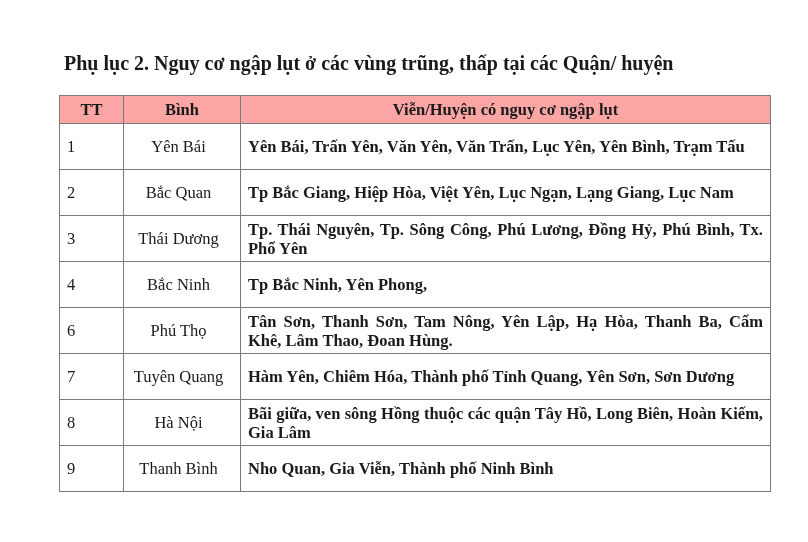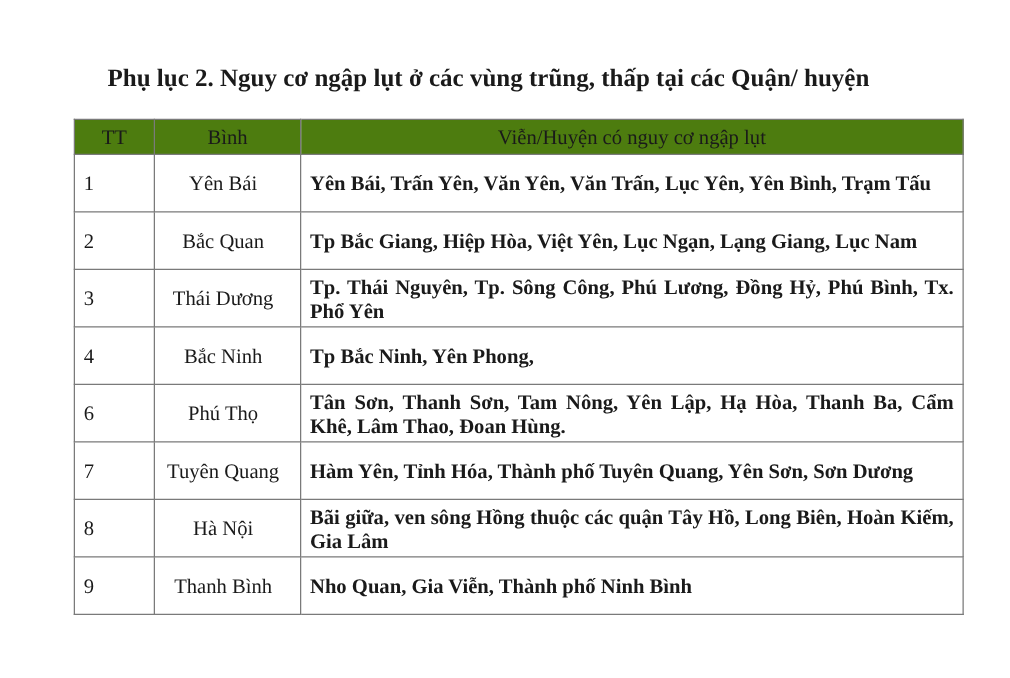--- a/index.html
+++ b/index.html
@@ -10,21 +10,21 @@
     body {
       width: 808px;
       height: 542px;
       position: relative;
       overflow: hidden;
       font-family: "Liberation Serif", "DejaVu Serif", serif;
       color: #1a1a1a;
     }
     .title {
       position: absolute;
-      left: 86px;
+      left: 64px;
       top: 52px;
       font-size: 20px;
       font-weight: bold;
       white-space: nowrap;
       letter-spacing: 0px;
     }
     table.data {
       position: absolute;
       left: 59px;
       top: 95px;
@@ -34,22 +34,22 @@
     }
     table.data th,
     table.data td {
       border: 1.5px solid #7a7a7a;
       font-size: 16.5px;
       line-height: 19px;
       vertical-align: middle;
       padding: 0 7px;
     }
     table.data thead th {
-      background: #4d7c0f;
-      font-weight: normal;
+      background: #fca5a5;
+      font-weight: bold;
       text-align: center;
       height: 27px;
       padding: 0;
     }
     table.data tbody td {
       height: 45px;
     }
     col.c-tt { width: 64px; }
     col.c-tinh { width: 117px; }
     col.c-qh { width: 530px; }
@@ -98,21 +98,21 @@
       <td class="qh">Tp Bắc Ninh, Yên Phong,</td>
     </tr>
     <tr>
       <td class="tt">6</td>
       <td class="tinh center">Phú Thọ</td>
       <td class="qh">Tân Sơn, Thanh Sơn, Tam Nông, Yên Lập, Hạ Hòa, Thanh Ba, Cẩm Khê, Lâm Thao, Đoan Hùng.</td>
     </tr>
     <tr>
       <td class="tt">7</td>
       <td class="tinh center">Tuyên Quang</td>
-      <td class="qh">Hàm Yên, Tỉnh Hóa, Thành phố Tuyên Quang, Yên Sơn, Sơn Dương</td>
+      <td class="qh">Hàm Yên, Chiêm Hóa, Thành phố Tỉnh Quang, Yên Sơn, Sơn Dương</td>
     </tr>
     <tr>
       <td class="tt">8</td>
       <td class="tinh center">Hà Nội</td>
       <td class="qh">Bãi giữa, ven sông Hồng thuộc các quận Tây Hồ, Long Biên, Hoàn Kiếm, Gia Lâm</td>
     </tr>
     <tr>
       <td class="tt">9</td>
       <td class="tinh center">Thanh Bình</td>
       <td class="qh">Nho Quan, Gia Viễn, Thành phố Ninh Bình</td>

